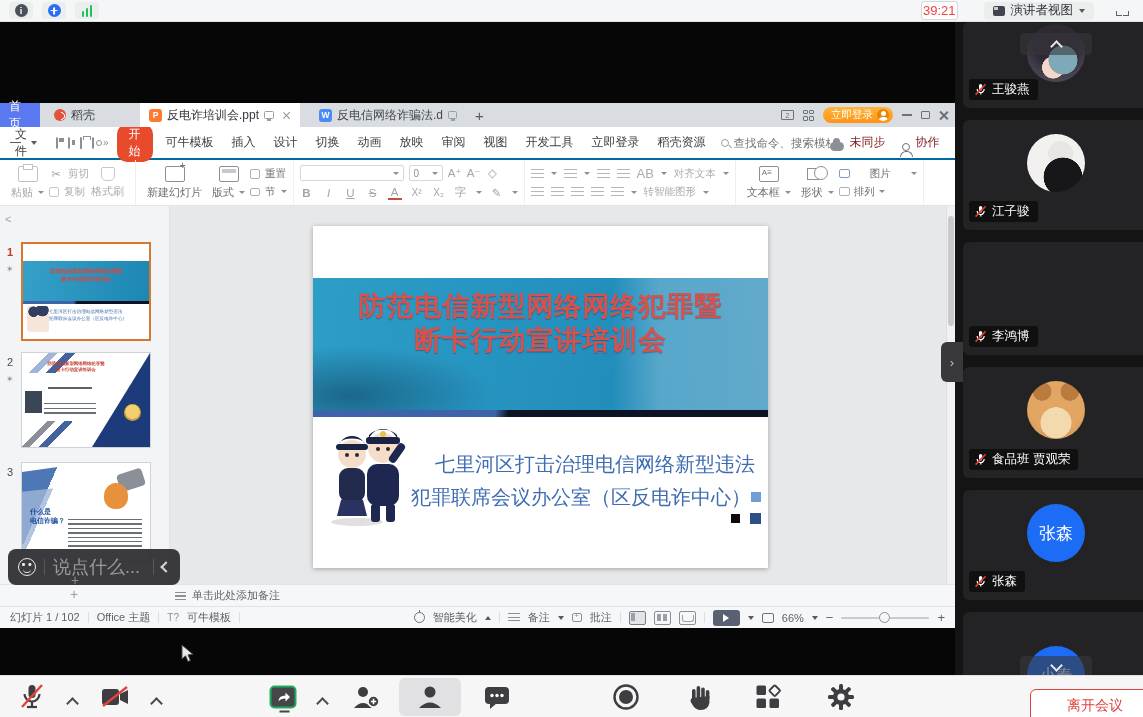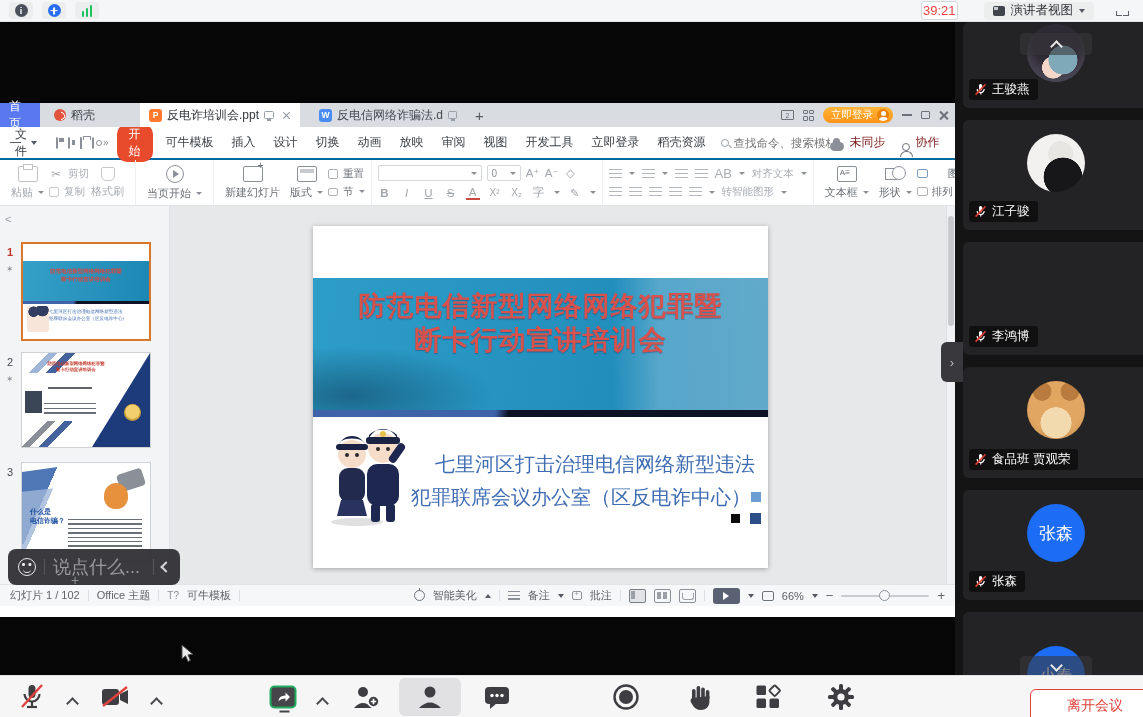--- a/index.html
+++ b/index.html
@@ -352,29 +352,20 @@
               <span class="rlbl dis">复制</span>
             </span>
         </div>
         <div class="rbig dis" style="padding-left:2px">
           <span class="gicon dis" style="width:14px;height:14px;border-radius:2px 2px 5px 5px"></span>
           <span class="rlbl dis">格式刷</span>
         </div>
       </div>
       <div class="rgroup">
         <div class="rbig">
-          <span class="bicon play"></span>
-          <span class="rrow">
-              <span>当页开始</span>
-              <span class="car"></span>
-            </span>
-        </div>
-      </div>
-      <div class="rgroup">
-        <div class="rbig">
           <span class="bicon newslide"></span>
           <span>新建幻灯片</span>
         </div>
         <div class="rbig">
           <span class="bicon layout"></span>
           <span class="rrow">
               <span>版式</span>
               <span class="car"></span>
             </span>
         </div>
@@ -561,20 +552,25 @@
           <div class="sq lb"></div>
           <div class="sq bk"></div>
           <div class="sq nv"></div>
         </div>
         <div class="vscroll">
             <div class="vthumb"></div>
           </div>
       </div>
     </div>
 
+    <div class="notes">
+      <span class="notes-plus">+</span>
+      <span class="notes-ic"></span>
+      <span>单击此处添加备注</span>
+    </div>
 
     <div class="wstatus">
       <span>幻灯片 1 / 102</span>
       <span class="sdiv"></span>
       <span>Office 主题</span>
       <span class="sdiv"></span>
       <span style="font-size:10px;color:#8b9098">T?</span>
       <span>可牛模板</span>
       <span class="sdiv"></span>
       <span style="margin-left:auto"></span>

